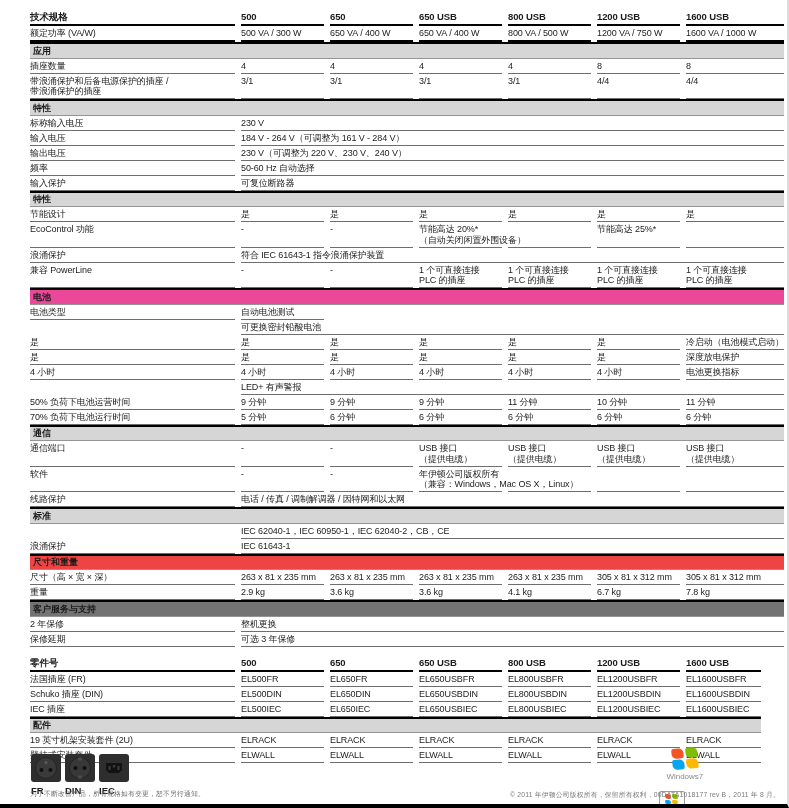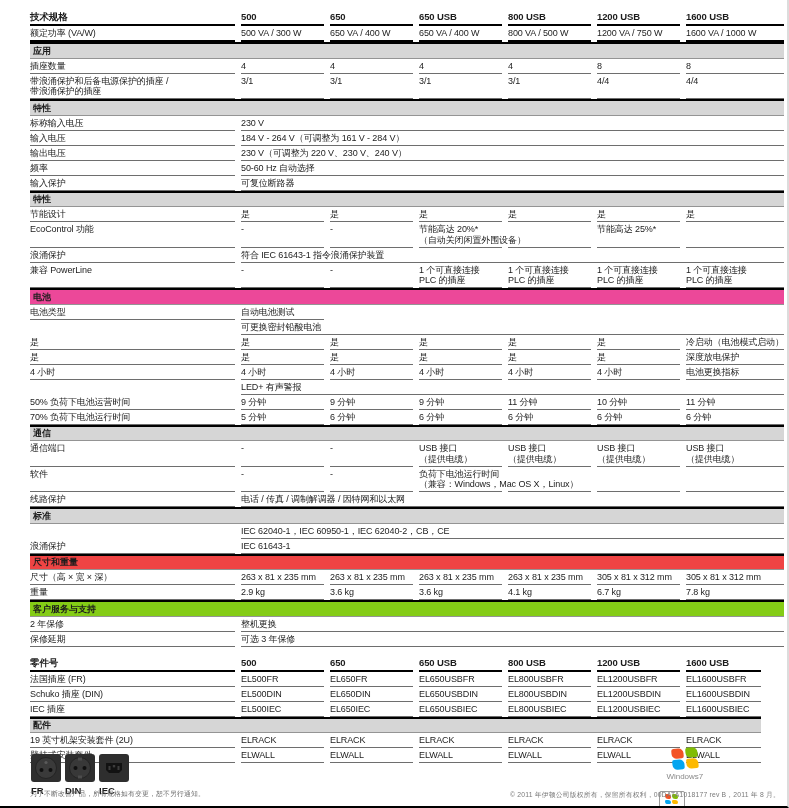--- a/index.html
+++ b/index.html
@@ -1,19 +1,19 @@
 <!DOCTYPE html>
 <html><head>
 <meta charset="utf-8">
 <title>UPS 技术规格</title>
 <style>
   html,body{margin:0;padding:0;background:#f2f2f2;}
   .page{position:relative;width:789px;height:808px;background:#fff;margin:0 auto;
         font-family:"Liberation Sans","DejaVu Sans",sans-serif;color:#1c1c1c;
-        overflow:hidden;box-sizing:border-box;border-right:2px solid #dcdcdc;border-bottom:2px solid #000000;}
+        overflow:hidden;box-sizing:border-box;border-right:2px solid #dcdcdc;border-bottom:4px solid #000000;}
   .grid{display:grid;grid-template-columns:205px 83px 83px 83px 83px 83px 1fr;column-gap:6px;
         width:731px;margin-left:30px;}
   #spec-grid{margin-top:10px;}
   #parts-grid{margin-top:9px;}
   .cell{font-size:9px;line-height:10.5px;letter-spacing:-0.1px;padding:2px 0 1.5px 0;
         border-bottom:1px solid #6e6e6e;white-space:nowrap;overflow:visible;}
   .cell .line{display:block;}
   .cell.hd{font-weight:bold;font-size:9.5px;border-bottom:2px solid #000;}
   .cell.hb{border-bottom:2px solid #000;}
   .sec{grid-column:1/-1;font-weight:bold;font-size:9px;line-height:11px;
@@ -194,21 +194,21 @@
         <span class="line">（提供电缆）</span>
       </div>
       <div class="cell">
         <span class="line">USB 接口</span>
         <span class="line">（提供电缆）</span>
       </div>
       <div class="cell">软件</div>
       <div class="cell">-</div>
       <div class="cell">-</div>
       <div class="cell">
-        <span class="line">负荷下电池运行时间</span>
+        <span class="line">年伊顿公司版权所有</span>
         <span class="line">（兼容：Windows，Mac OS X，Linux）</span>
       </div>
       <div class="cell"></div>
       <div class="cell"></div>
       <div class="cell"></div>
       <div class="cell">线路保护</div>
       <div class="cell vspan">电话 / 传真 / 调制解调器 / 因特网和以太网</div>
       <div class="sec" style="background: rgb(214, 214, 214);">标准</div>
       <div class="cell vspan">IEC 62040-1，IEC 60950-1，IEC 62040-2，CB，CE</div>
       <div class="cell">浪涌保护</div>
@@ -221,21 +221,21 @@
       <div class="cell">263 x 81 x 235 mm</div>
       <div class="cell">305 x 81 x 312 mm</div>
       <div class="cell">305 x 81 x 312 mm</div>
       <div class="cell">重量</div>
       <div class="cell">2.9 kg</div>
       <div class="cell">3.6 kg</div>
       <div class="cell">3.6 kg</div>
       <div class="cell">4.1 kg</div>
       <div class="cell">6.7 kg</div>
       <div class="cell">7.8 kg</div>
-      <div class="sec" style="background: #84cc16;">客户服务与支持</div>
+      <div class="sec" style="background: #737373;">客户服务与支持</div>
       <div class="cell">2 年保修</div>
       <div class="cell vspan">整机更换</div>
       <div class="cell">保修延期</div>
       <div class="cell vspan">可选 3 年保修</div>
     </div>
 
   <div class="grid" id="parts-grid">
       <div class="cell hd">零件号</div>
       <div class="cell hd">500</div>
       <div class="cell hd">650</div>

